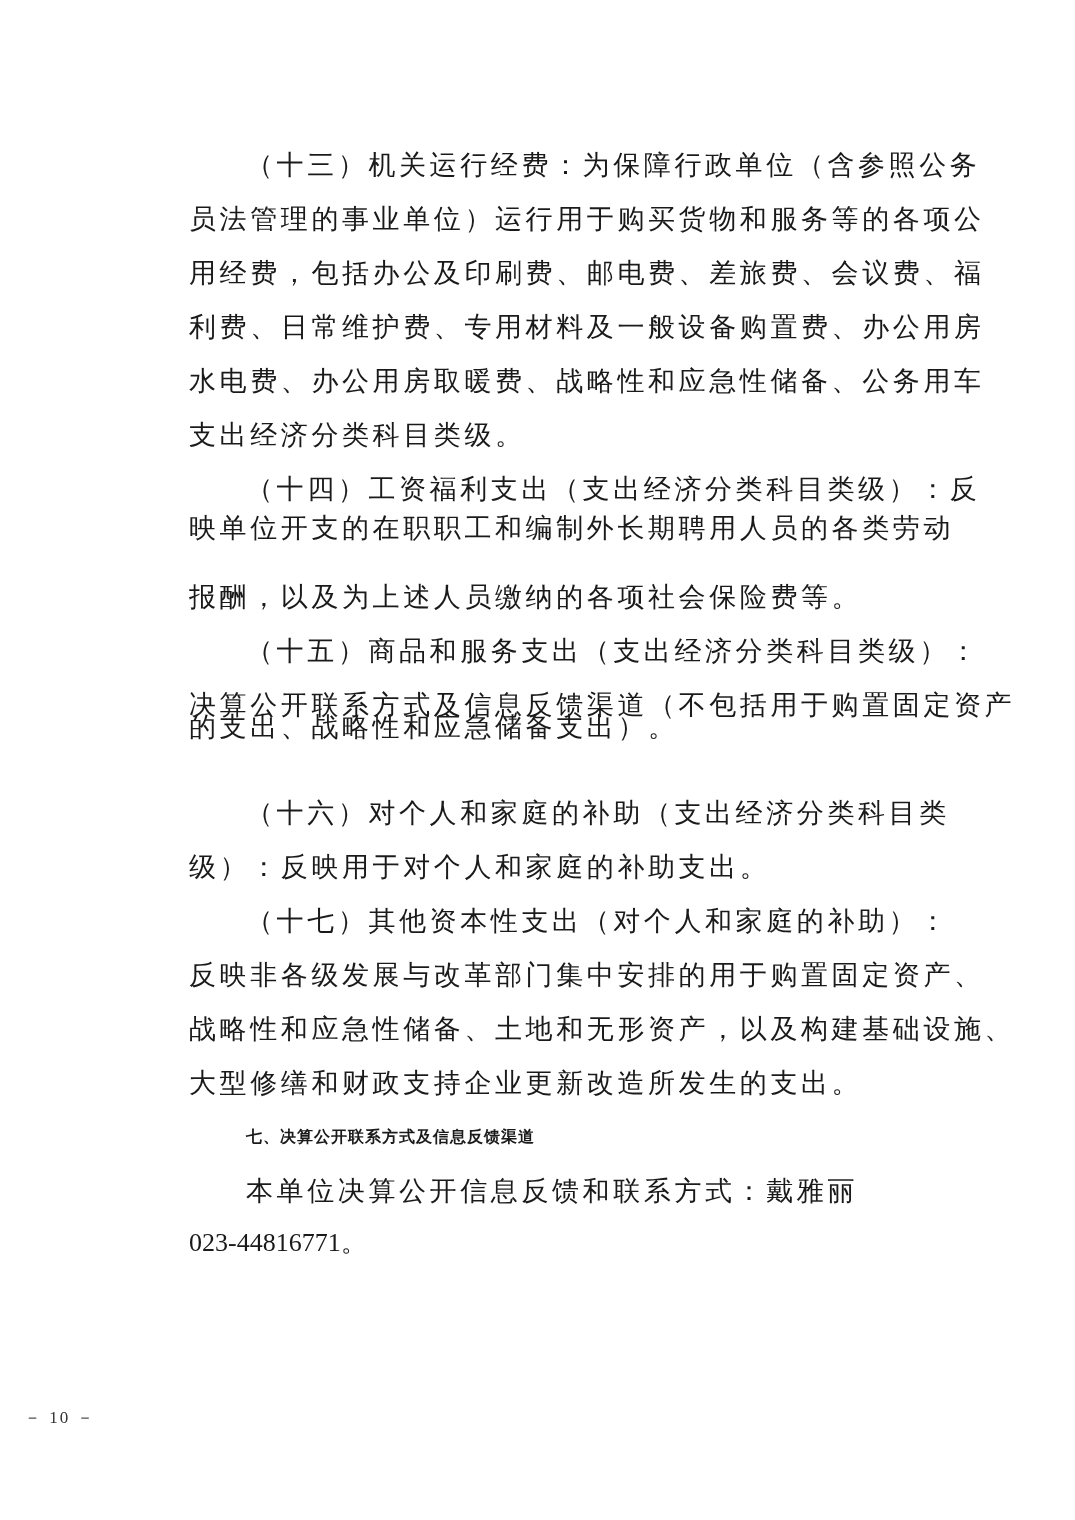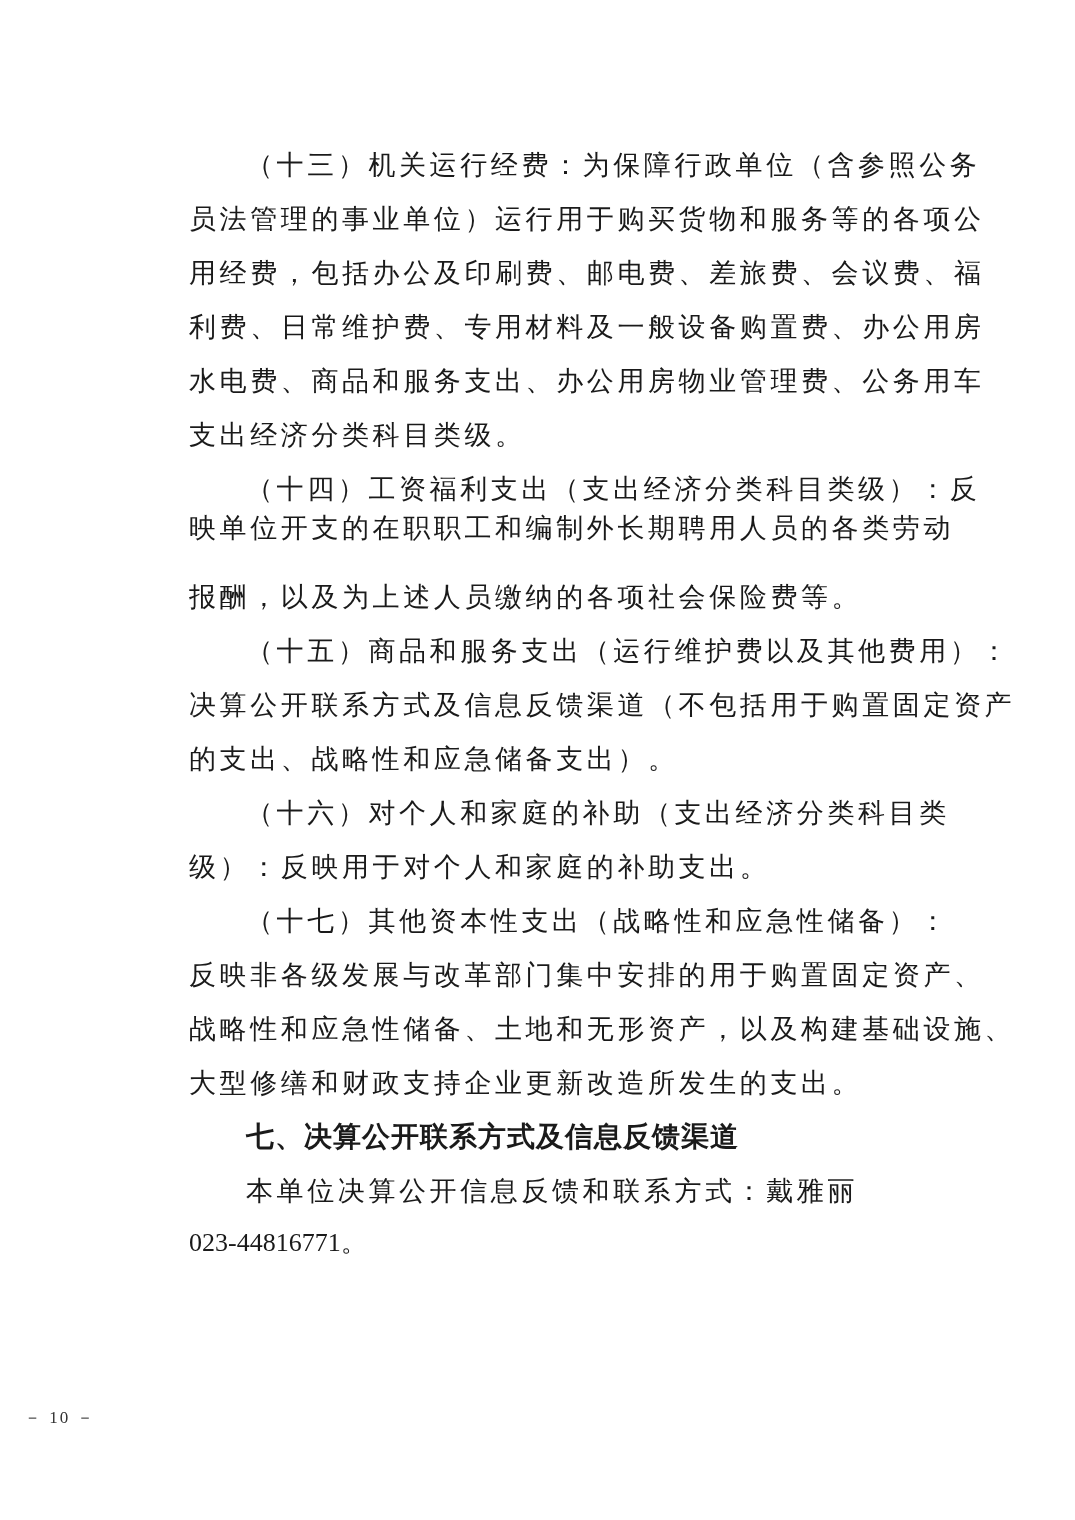--- a/index.html
+++ b/index.html
@@ -3,58 +3,58 @@
 <meta charset="utf-8">
 <style>
   html, body { margin: 0; padding: 0; background: #ffffff; }
   body { width: 1075px; height: 1520px; position: relative; overflow: hidden;
          font-family: "DejaVu Serif", "Liberation Serif", serif; color: #1a1a1a; }
   .page { position: absolute; left: 0; top: 0; width: 1075px; height: 1298px; margin-left: 24px; }
   .line { position: absolute; left: 165px; white-space: nowrap; font-size: 27px;
           line-height: 40px; letter-spacing: 3.6px; }
   .indent { left: 222px; }
   .heading { font-family: "DejaVu Sans", "Liberation Sans", sans-serif; font-weight: bold;
-             letter-spacing: 1px; font-size: 28px; }
+             letter-spacing: 1px; font-size: 16px; }
   .phone { font-family: "Liberation Serif", "DejaVu Serif", serif; letter-spacing: 0; font-size: 26px; }
   .pagenum { position: absolute; top: 1406px; left: 0; width: 1075px; 
              font-family: "Liberation Serif", serif; font-size: 17px; color: #333; letter-spacing: 2px; }
 </style>
 </head>
 <body>
 
 <div class="page">
 
   <div>
     <div class="line indent" style="top:145px">（十三）机关运行经费：为保障行政单位（含参照公务</div>
     <div class="line" style="top:199px">员法管理的事业单位）运行用于购买货物和服务等的各项公</div>
     <div class="line" style="top:253px">用经费，包括办公及印刷费、邮电费、差旅费、会议费、福</div>
     <div class="line" style="top:307px">利费、日常维护费、专用材料及一般设备购置费、办公用房</div>
-    <div class="line" style="top:361px">水电费、商品和服务支出、办公用房物业管理费、公务用车</div>
+    <div class="line" style="top:361px">水电费、办公用房取暖费、战略性和应急性储备、公务用车</div>
     <div class="line" style="top:415px">支出经济分类科目类级。</div>
   </div>
 
   <div>
     <div class="line indent" style="top:469px">（十四）工资福利支出（支出经济分类科目类级）：反</div>
     <div class="line" style="top:508px">映单位开支的在职职工和编制外长期聘用人员的各类劳动</div>
     <div class="line" style="top:577px">报酬，以及为上述人员缴纳的各项社会保险费等。</div>
   </div>
 
   <div>
-    <div class="line indent" style="top:631px">（十五）商品和服务支出（运行维护费以及其他费用）：</div>
+    <div class="line indent" style="top:631px">（十五）商品和服务支出（支出经济分类科目类级）：</div>
     <div class="line" style="top:685px">决算公开联系方式及信息反馈渠道（不包括用于购置固定资产</div>
-    <div class="line" style="top:739px">的支出、战略性和应急储备支出）。</div>
+    <div class="line" style="top:707px">的支出、战略性和应急储备支出）。</div>
   </div>
 
   <div>
     <div class="line indent" style="top:793px">（十六）对个人和家庭的补助（支出经济分类科目类</div>
     <div class="line" style="top:847px">级）：反映用于对个人和家庭的补助支出。</div>
   </div>
 
   <div>
-    <div class="line indent" style="top:901px">（十七）其他资本性支出（战略性和应急性储备）：</div>
+    <div class="line indent" style="top:901px">（十七）其他资本性支出（对个人和家庭的补助）：</div>
     <div class="line" style="top:955px">反映非各级发展与改革部门集中安排的用于购置固定资产、</div>
     <div class="line" style="top:1009px">战略性和应急性储备、土地和无形资产，以及构建基础设施、</div>
     <div class="line" style="top:1063px">大型修缮和财政支持企业更新改造所发生的支出。</div>
   </div>
 
   <div class="line indent heading" style="top:1117px">七、决算公开联系方式及信息反馈渠道</div>
 
   <div>
     <div class="line indent" style="top:1171px">本单位决算公开信息反馈和联系方式：戴雅丽</div>
     <div class="line phone" style="top:1223px">023-44816771。</div>

